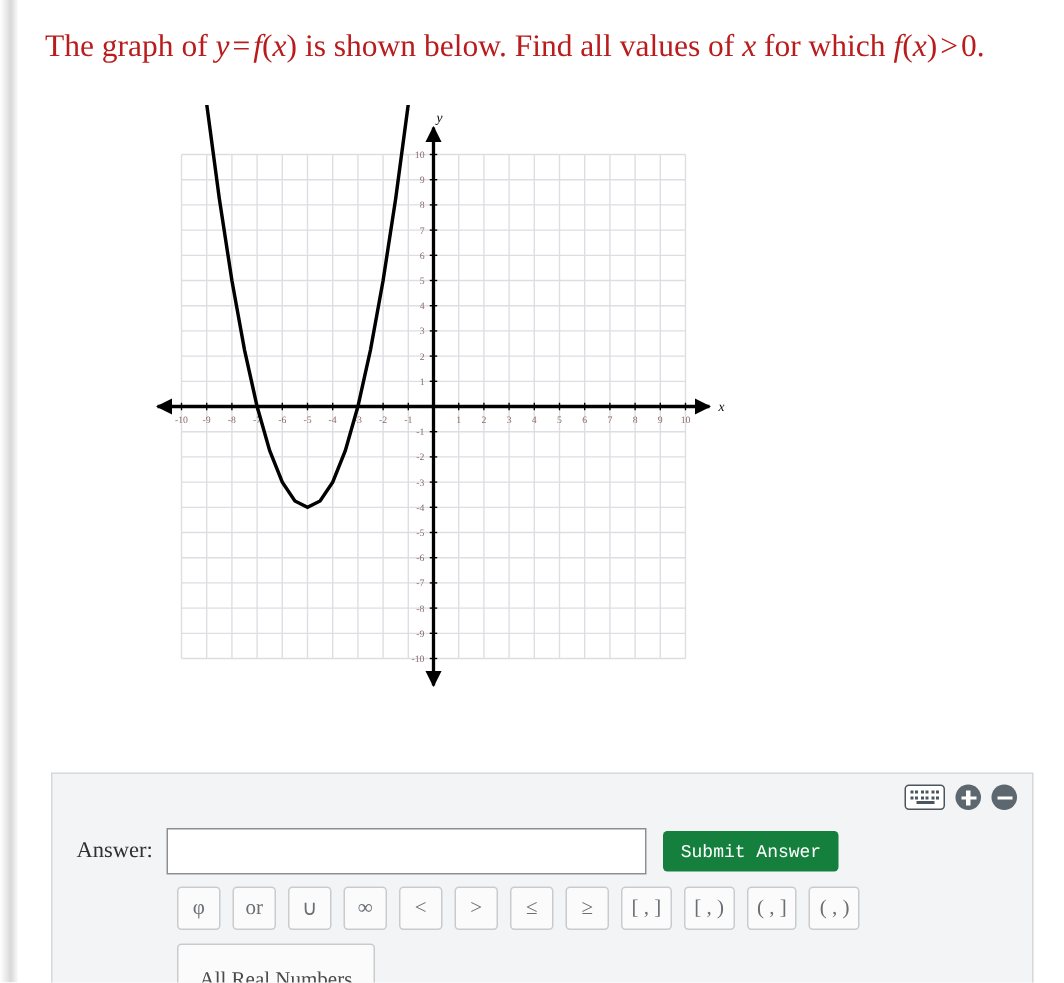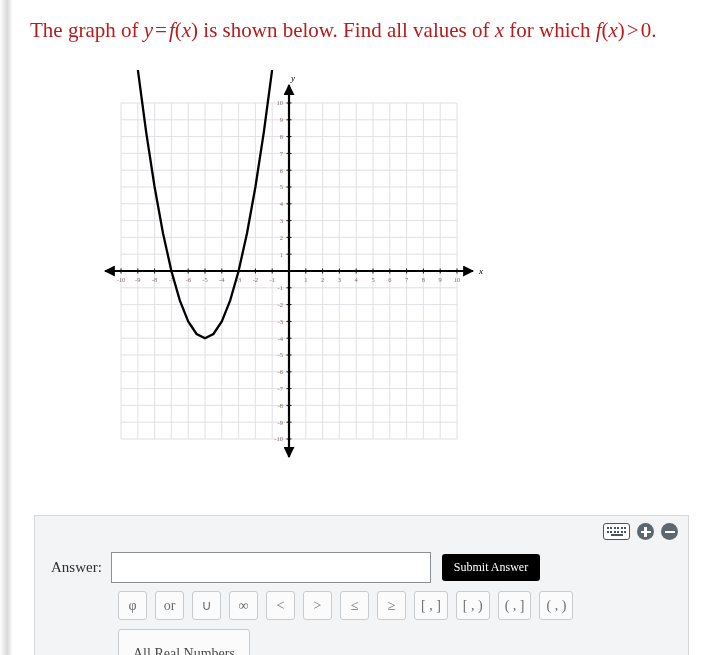--- a/index.html
+++ b/index.html
@@ -127,25 +127,25 @@
     border: 1px solid #8a8f94;
     background: #ffffff;
     box-sizing: border-box;
     font-family: "Liberation Serif", serif;
     font-size: 14px;
     padding: 0 6px;
     outline: none;
   }
   #submit-answer {
     margin-left: 11px;
-    background: #000000;
+    background: #15803d;
     color: #ffffff;
     border: none;
     border-radius: 3px;
-    font-family: Liberation Serif, serif;
+    font-family: Liberation Mono, monospace;
     font-size: 12px;
     height: 27px;
     padding: 0 12px;
     cursor: pointer;
     white-space: nowrap;
   }
   #symbol-row {
     position: absolute;
     left: 83px;
     top: 75px;

